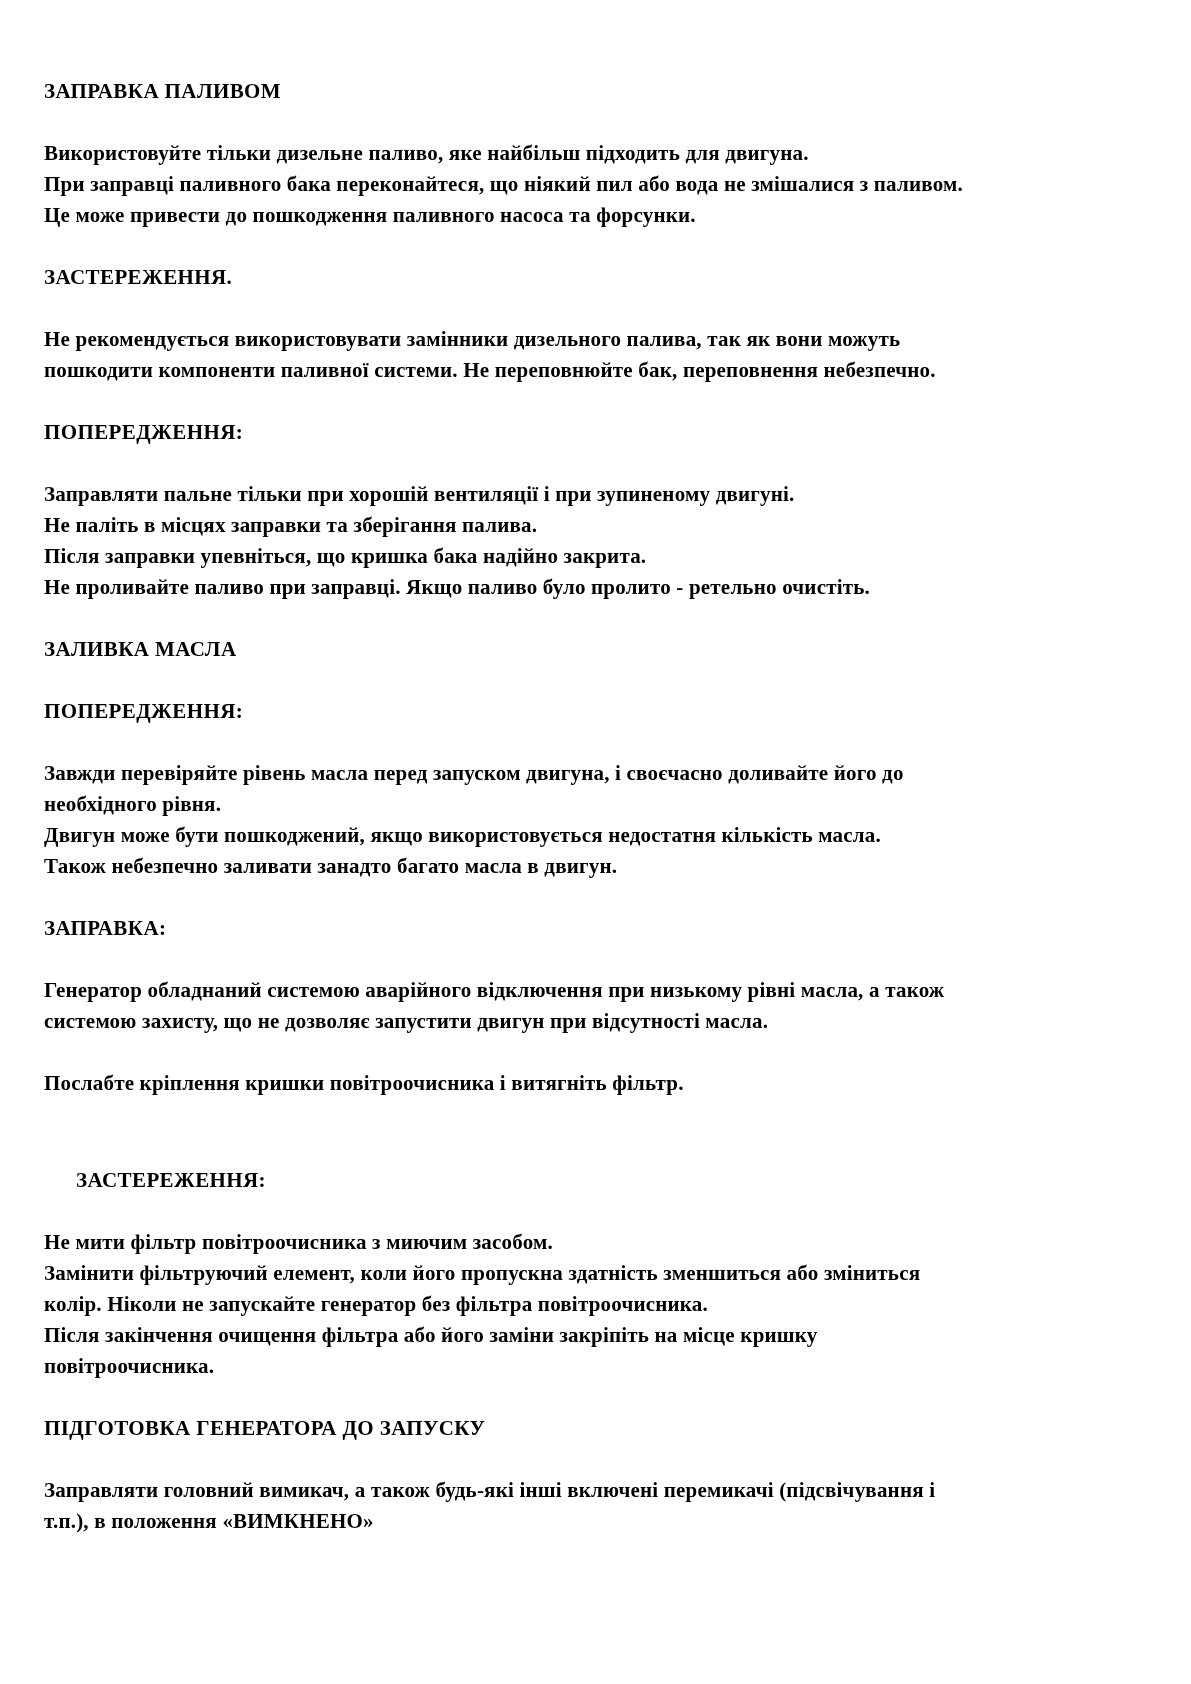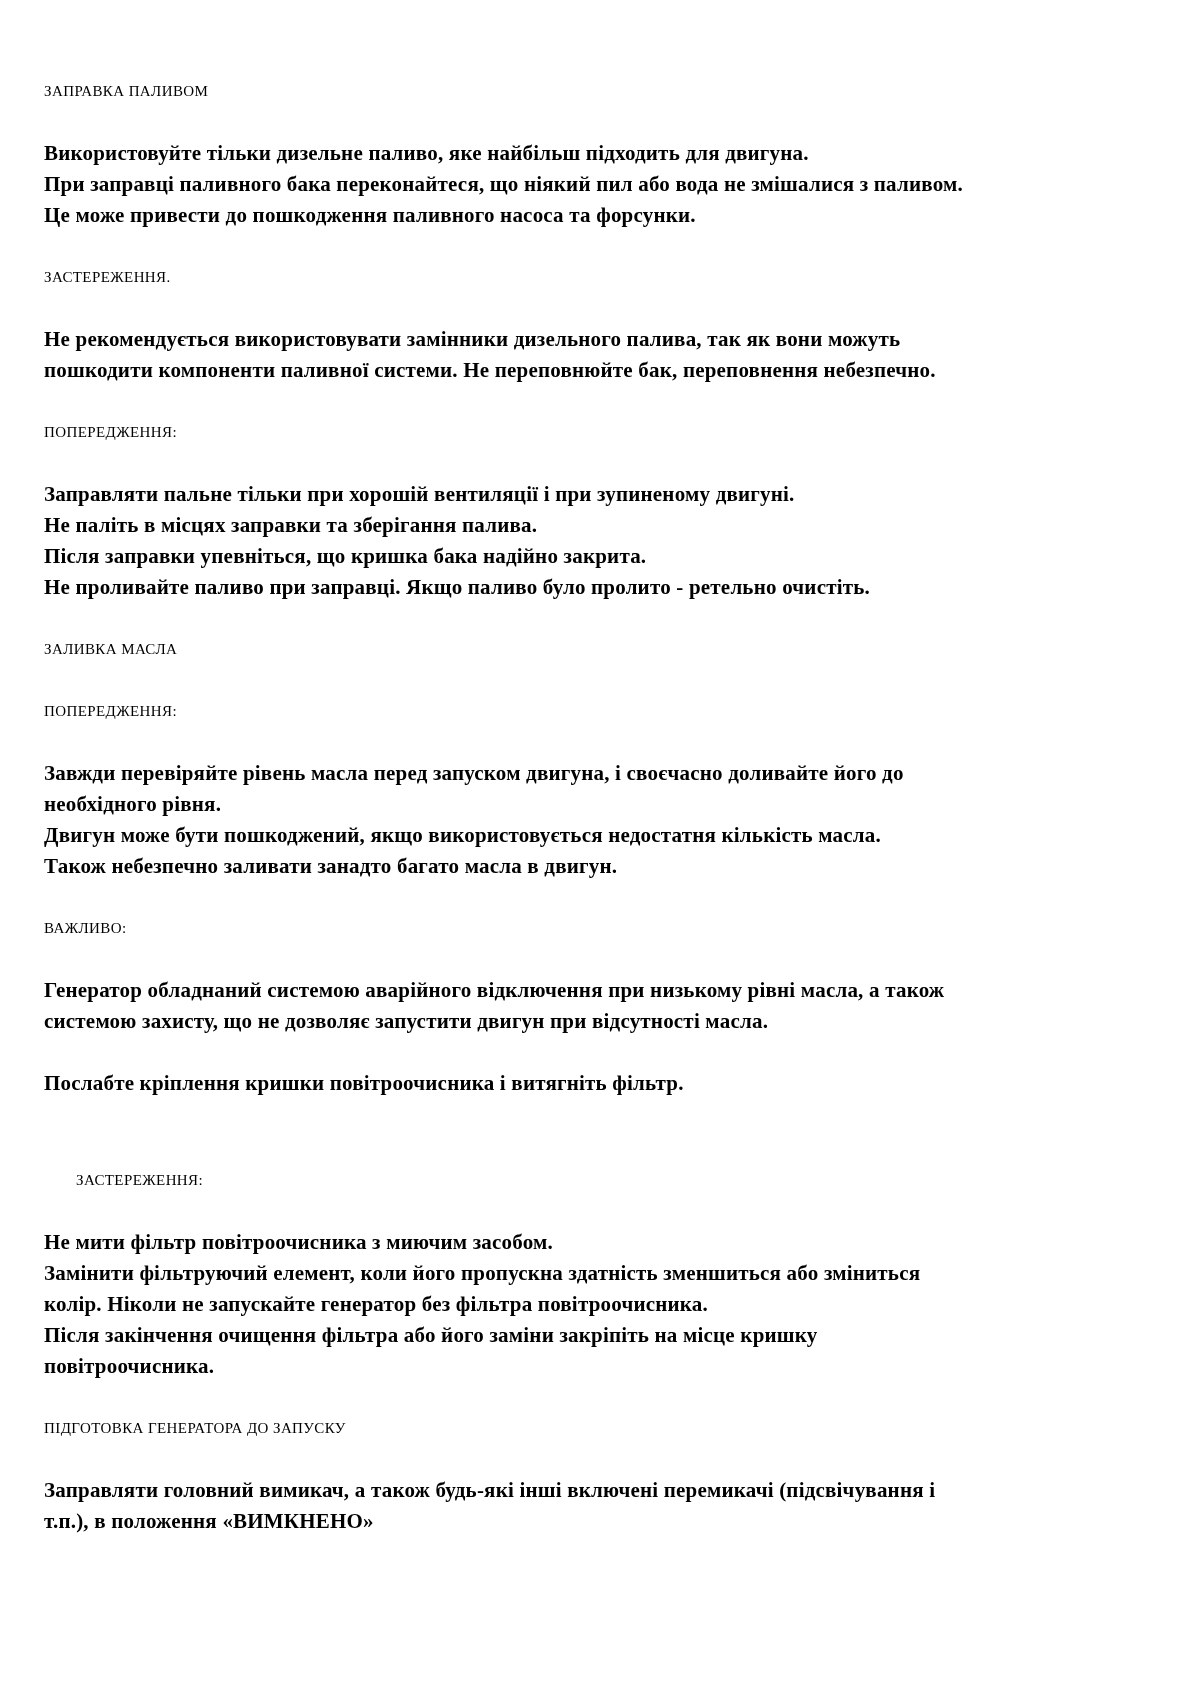--- a/index.html
+++ b/index.html
@@ -17,22 +17,22 @@
     width: 1191px;
     min-height: 1684px;
     padding: 76px 46px 60px 44px;
     font-family: "Liberation Serif", "DejaVu Serif", serif;
     font-size: 21px;
     line-height: 31px;
     color: #000000;
     background: #ffffff;
   }
   .doc-heading {
-    font-size: 15px;
-    font-weight: normal;
+    font-size: 21px;
+    font-weight: bold;
     margin: 0 0 31px 0;
     white-space: pre-line;
     letter-spacing: 0.4px;
   }
   .doc-paragraph {
     margin: 0 0 31px 0;
     white-space: pre-line;
     letter-spacing: 0.2px;
     font-weight: bold;
   }
@@ -66,21 +66,21 @@
 
   <h2 class="doc-heading">ЗАЛИВКА МАСЛА</h2>
 
   <h2 class="doc-heading">ПОПЕРЕДЖЕННЯ:</h2>
 
   <p class="doc-paragraph">Завжди перевіряйте рівень масла перед запуском двигуна, і своєчасно доливайте його до
 необхідного рівня.
 Двигун може бути пошкоджений, якщо використовується недостатня кількість масла.
 Також небезпечно заливати занадто багато масла в двигун.</p>
 
-  <h2 class="doc-heading">ВАЖЛИВО:</h2>
+  <h2 class="doc-heading">ЗАПРАВКА:</h2>
 
   <p class="doc-paragraph">Генератор обладнаний системою аварійного відключення при низькому рівні масла, а також
 системою захисту, що не дозволяє запустити двигун при відсутності масла.</p>
 
 
   <p class="doc-paragraph">Послабте кріплення кришки повітроочисника і витягніть фільтр.</p>
 
   <h2 class="doc-heading extra-top">ЗАСТЕРЕЖЕННЯ:</h2>
 
   <p class="doc-paragraph">Не мити фільтр повітроочисника з миючим засобом.

